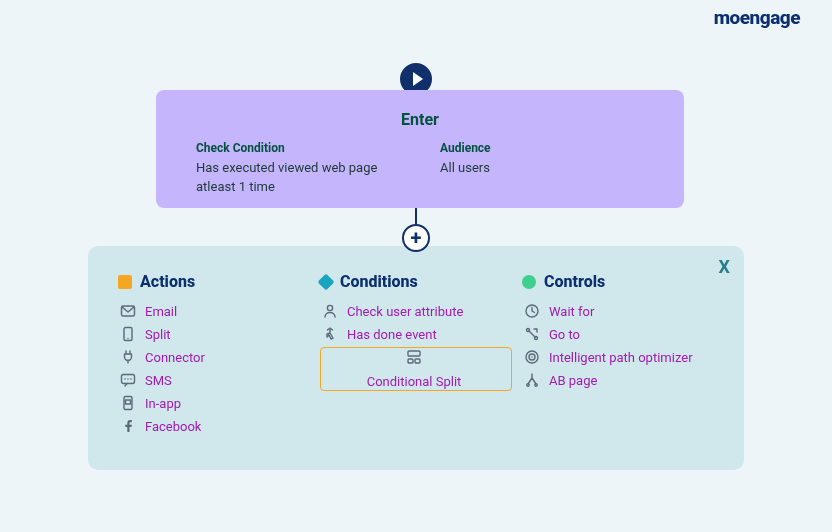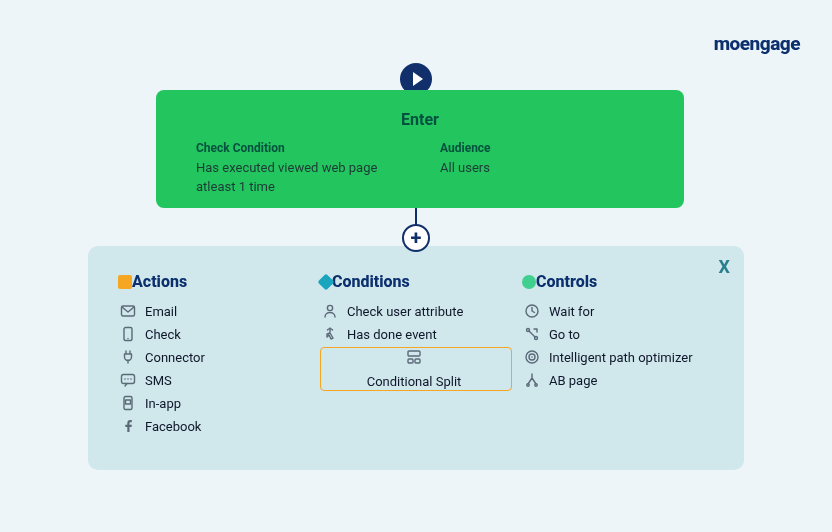--- a/index.html
+++ b/index.html
@@ -6,39 +6,39 @@
   body {
     width: 832px;
     height: 532px;
     background: #edf5f9;
     font-family: -apple-system, BlinkMacSystemFont, "Segoe UI", Roboto, Helvetica, Arial, sans-serif;
     position: relative;
     overflow: hidden;
   }
   .logo {
     position: absolute;
-    top: 32px;
+    top: 6px;
     right: 32px;
     font-weight: 800;
     font-size: 19px;
     color: #0c2f6e;
     letter-spacing: -0.5px;
   }
   .canvas {
     position: absolute;
     left: 0; right: 0; top: 0; bottom: 0;
   }
   
   .enter-card {
     position: absolute;
     top: 90px;
     left: 156px;
     width: 528px;
     height: 118px;
-    background: #22c55e;
+    background: #c4b5fd;
     border-radius: 8px;
     padding: 20px 40px 18px 40px;
     display: flex;
     flex-direction: column;
   }
   .enter-title {
     text-align: center;
     font-weight: 700;
     font-size: 16px;
     color: #055140;
@@ -125,20 +125,21 @@
     font-weight: 700;
     cursor: pointer;
   }
   .col {
     flex: 1;
     min-width: 0;
   }
   .col-head {
     display: flex;
     align-items: center;
+    gap: 8px;
     margin-bottom: 10px;
   }
   .col-title {
     font-size: 16px;
     font-weight: 800;
     color: #0c2f6e;
   }
   .marker-sq {
     width: 14px; height: 14px;
     background: #f5a623;
@@ -154,21 +155,21 @@
     width: 14px; height: 14px;
     background: #3fcf8e;
     border-radius: 50%;
   }
   .items { display: flex; flex-direction: column; gap: 3px; }
   .item {
     display: flex;
     align-items: center;
     gap: 9px;
     font-size: 13px;
-    color: #0f172a;
+    color: #a21caf;
     padding: 2px 6px 2px 2px;
     border-radius: 4px;
     cursor: pointer;
   }
   .item.highlight {
     border: 1.5px solid #f5a623;
     border-radius: 4px;
     padding: 1px 6px 1px 2px;
     flex-direction: column;
   }
@@ -224,21 +225,21 @@
             </span>
             <span>Email</span>
           </div>
           <div class="item">
             <span class="icon">
               <svg width="16" height="16" viewBox="0 0 16 16">
                 <rect x="4" y="1.5" width="8" height="13" rx="1.5" stroke="#5b6a78" stroke-width="1.4" fill="none" stroke-linecap="round" stroke-linejoin="round"></rect>
                 <circle cx="8" cy="12.5" r="0.7" fill="#5b6a78"></circle>
               </svg>
             </span>
-            <span>Check</span>
+            <span>Split</span>
           </div>
           <div class="item">
             <span class="icon">
               <svg width="16" height="16" viewBox="0 0 16 16">
                 <path d="M6 2v3M10 2v3M4.5 5h7v3a3.5 3.5 0 01-7 0V5zM8 11v3" stroke="#5b6a78" stroke-width="1.4" fill="none" stroke-linecap="round" stroke-linejoin="round"></path>
               </svg>
             </span>
             <span>Connector</span>
           </div>
           <div class="item">

